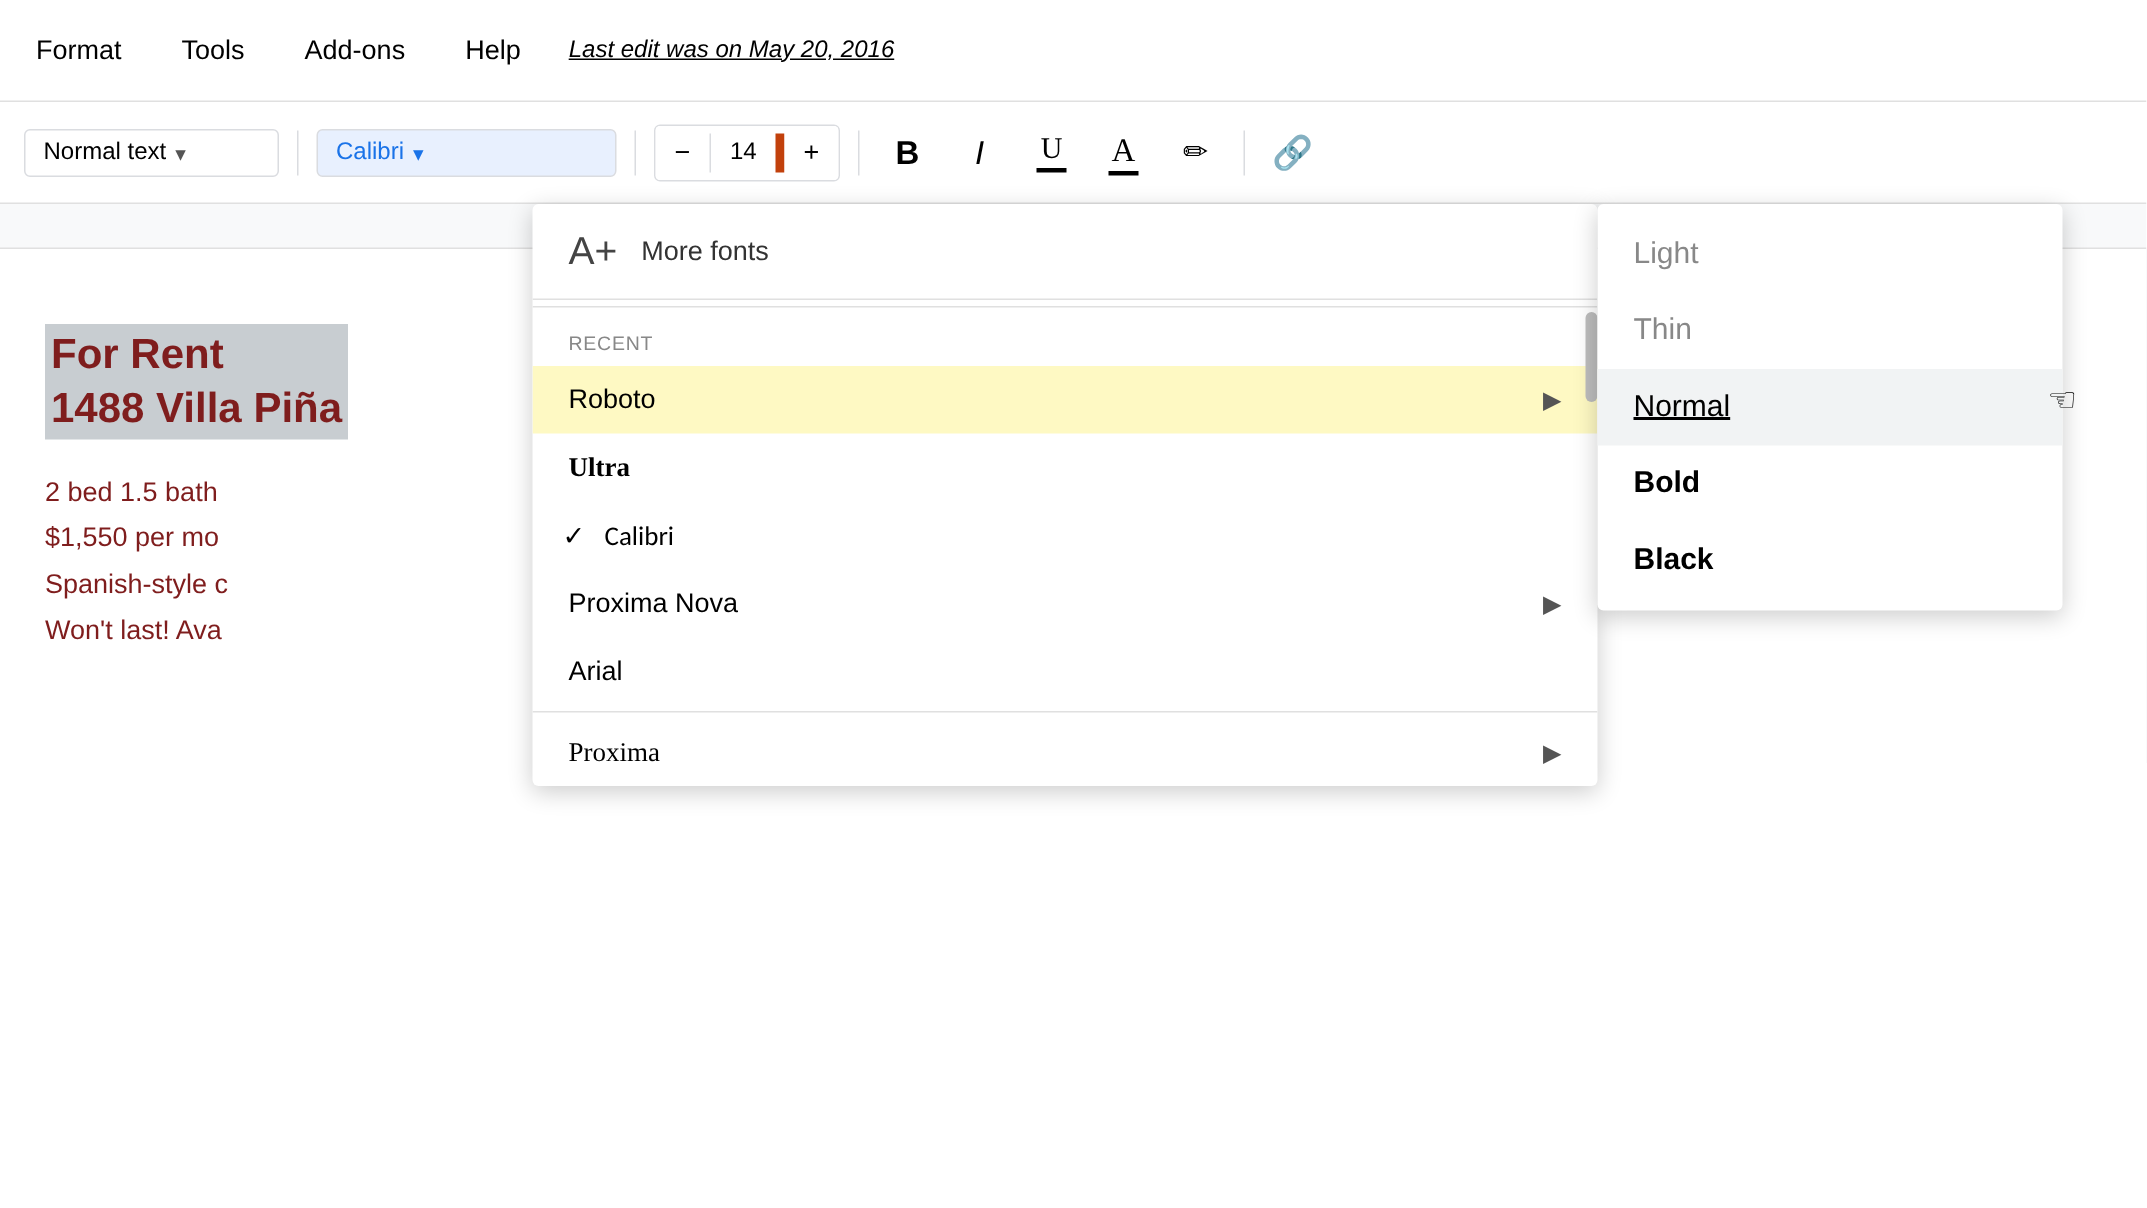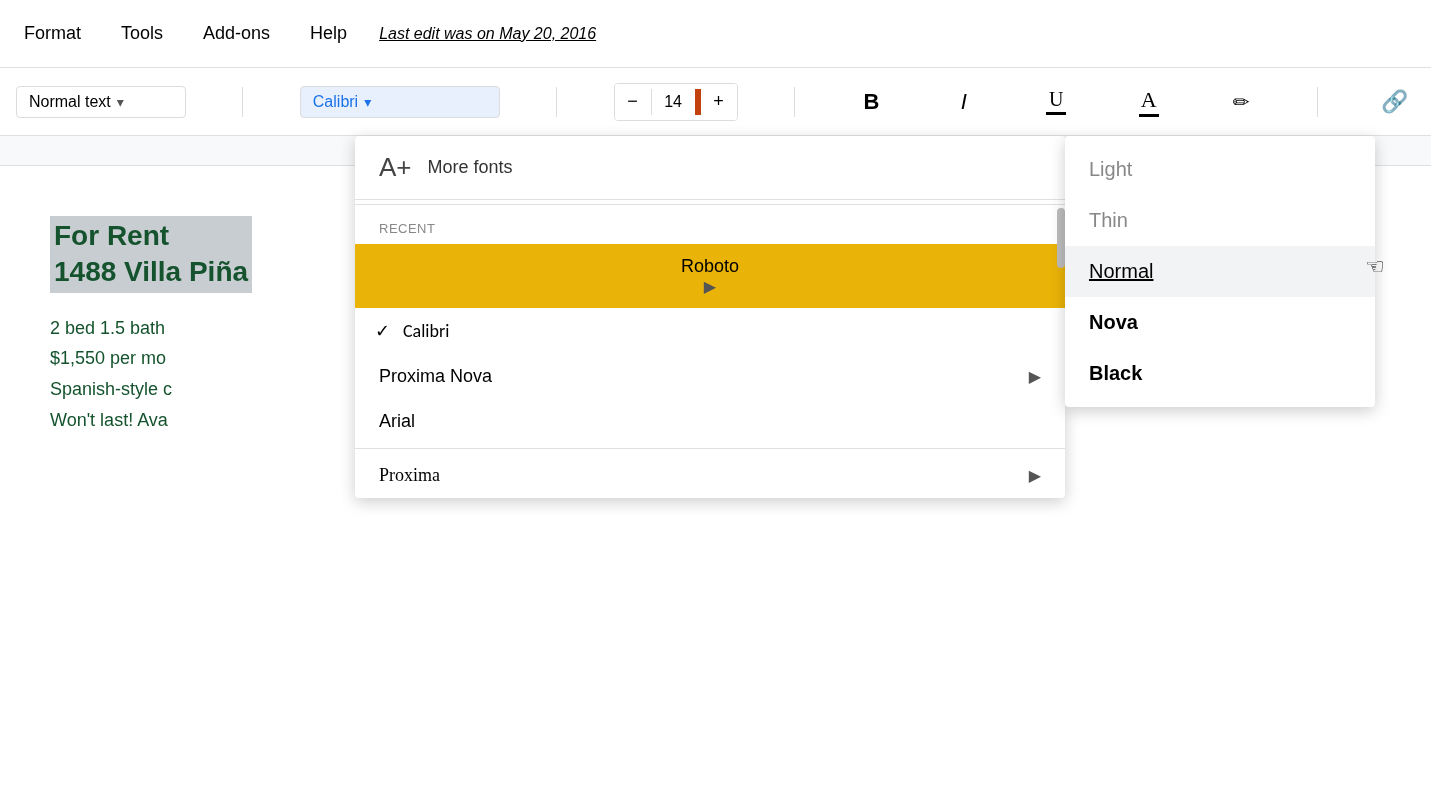--- a/index.html
+++ b/index.html
@@ -36,21 +36,20 @@
 
     
     .toolbar {
       display: flex;
       align-items: center;
       height: 68px;
       padding: 0 16px;
       border-bottom: 1px solid #e0e0e0;
       gap: 8px;
       background: #fff;
-      justify-content: space-between;
     }
     .style-dropdown {
       display: flex;
       align-items: center;
       gap: 6px;
       padding: 6px 12px;
       border: 1px solid #dadce0;
       border-radius: 4px;
       font-size: 16px;
       cursor: pointer;
@@ -154,26 +153,26 @@
     
     .doc-area {
       display: flex;
       height: calc(805px - 68px - 68px - 30px);
       background: #e8eaed;
       overflow: hidden;
     }
     .doc-content {
       background: #fff;
       margin: 0;
-      padding: 40px 50px;
+      padding: 40px 30px;
       min-height: 100%;
       flex: 1;
       font-size: 18px;
       line-height: 1.5;
-      color: #14532d;
+      color: #7f1d1d;
       position: relative;
     }
     .doc-text-block {
       margin-top: 10px;
     }
     .doc-heading {
       font-size: 28px;
       font-weight: bold;
       line-height: 1.3;
       background: #c8cdd1;
@@ -369,25 +368,28 @@
 </div>
 
 <div class="dropdown-overlay">
   <div class="more-fonts-row">
     <span class="more-fonts-icon">A+</span>
     <span class="more-fonts-label">More fonts</span>
   </div>
   <div class="font-divider"></div>
   <div class="recent-label">RECENT</div>
 
-  <div class="font-item selected" style="background:#eab308;flex-direction:column;">
+  <div class="font-item selected" style="background:#fef9c3;">
     <span class="font-name-roboto">Roboto</span>
     <span class="arrow-right">▶</span>
   </div>
 
+  <div class="font-item">
+    <span class="font-name-ultra">Ultra</span>
+  </div>
 
   <div class="font-item" style="padding-left: 48px;">
     <span style="position:absolute; left: 20px; font-size:18px;">✓</span>
     <span class="font-name-calibri">Calibri</span>
   </div>
 
   <div class="font-item">
     <span class="font-name-proxima">Proxima Nova</span>
     <span class="arrow-right">▶</span>
   </div>
@@ -411,18 +413,18 @@
     <span>Light</span>
   </div>
   <div class="weight-item weight-thin">
     <span>Thin</span>
   </div>
   <div class="weight-item weight-normal active" style="background:#f1f3f4; position:relative;">
     <span>Normal</span>
     <span class="cursor-hand" style="position:absolute; right:-10px; top:8px; font-size:22px;">☞</span>
   </div>
   <div class="weight-item weight-bold">
-    <span>Nova</span>
+    <span>Bold</span>
   </div>
   <div class="weight-item weight-black">
     <span>Black</span>
   </div>
 </div>
 
 </body></html>

